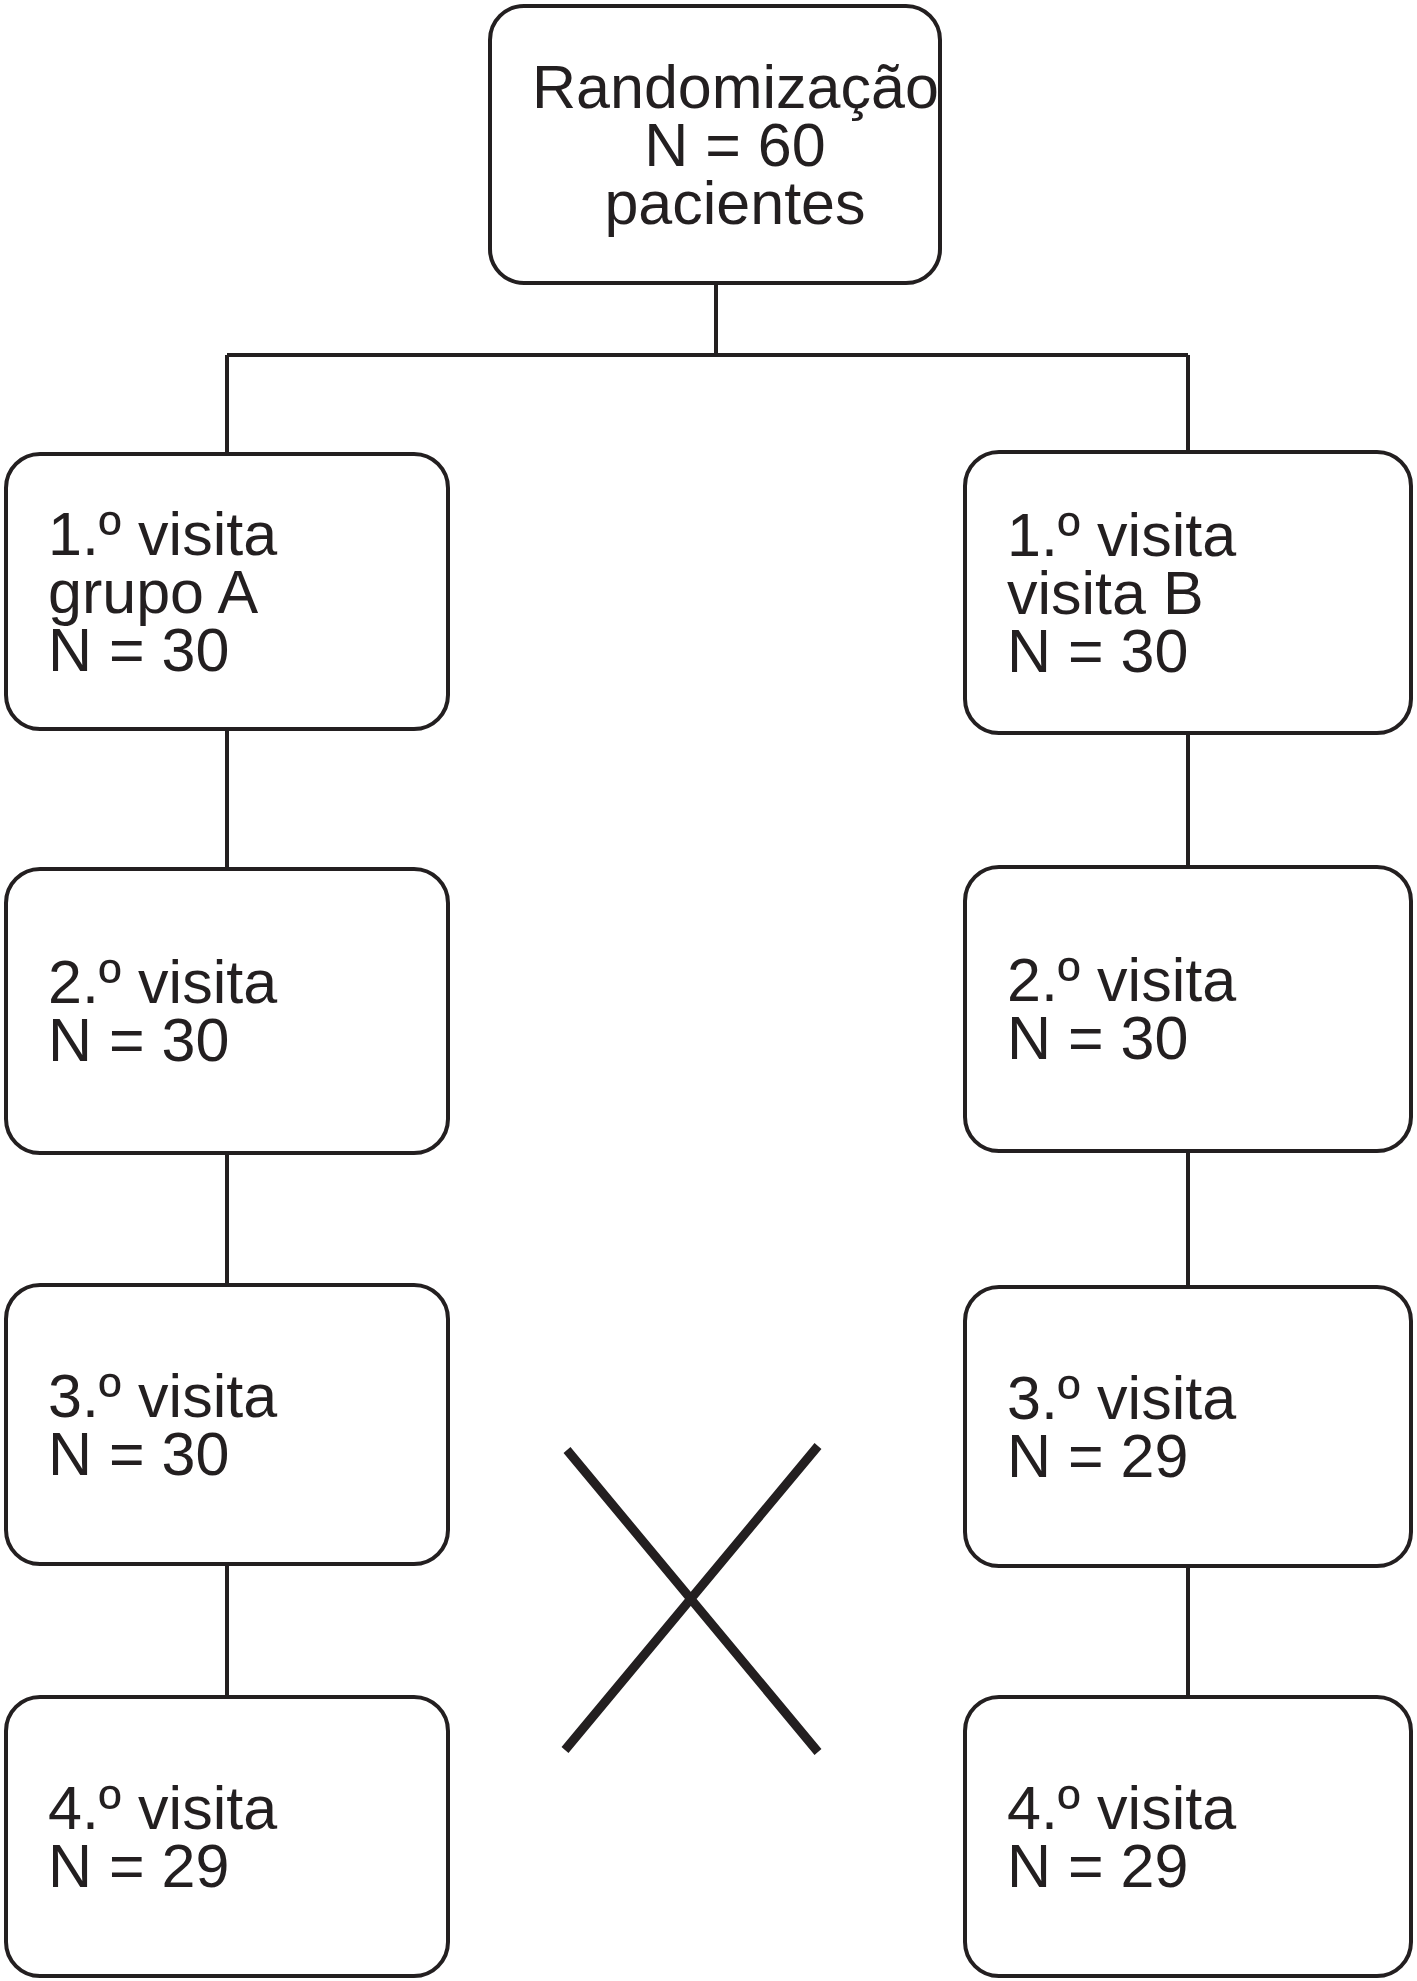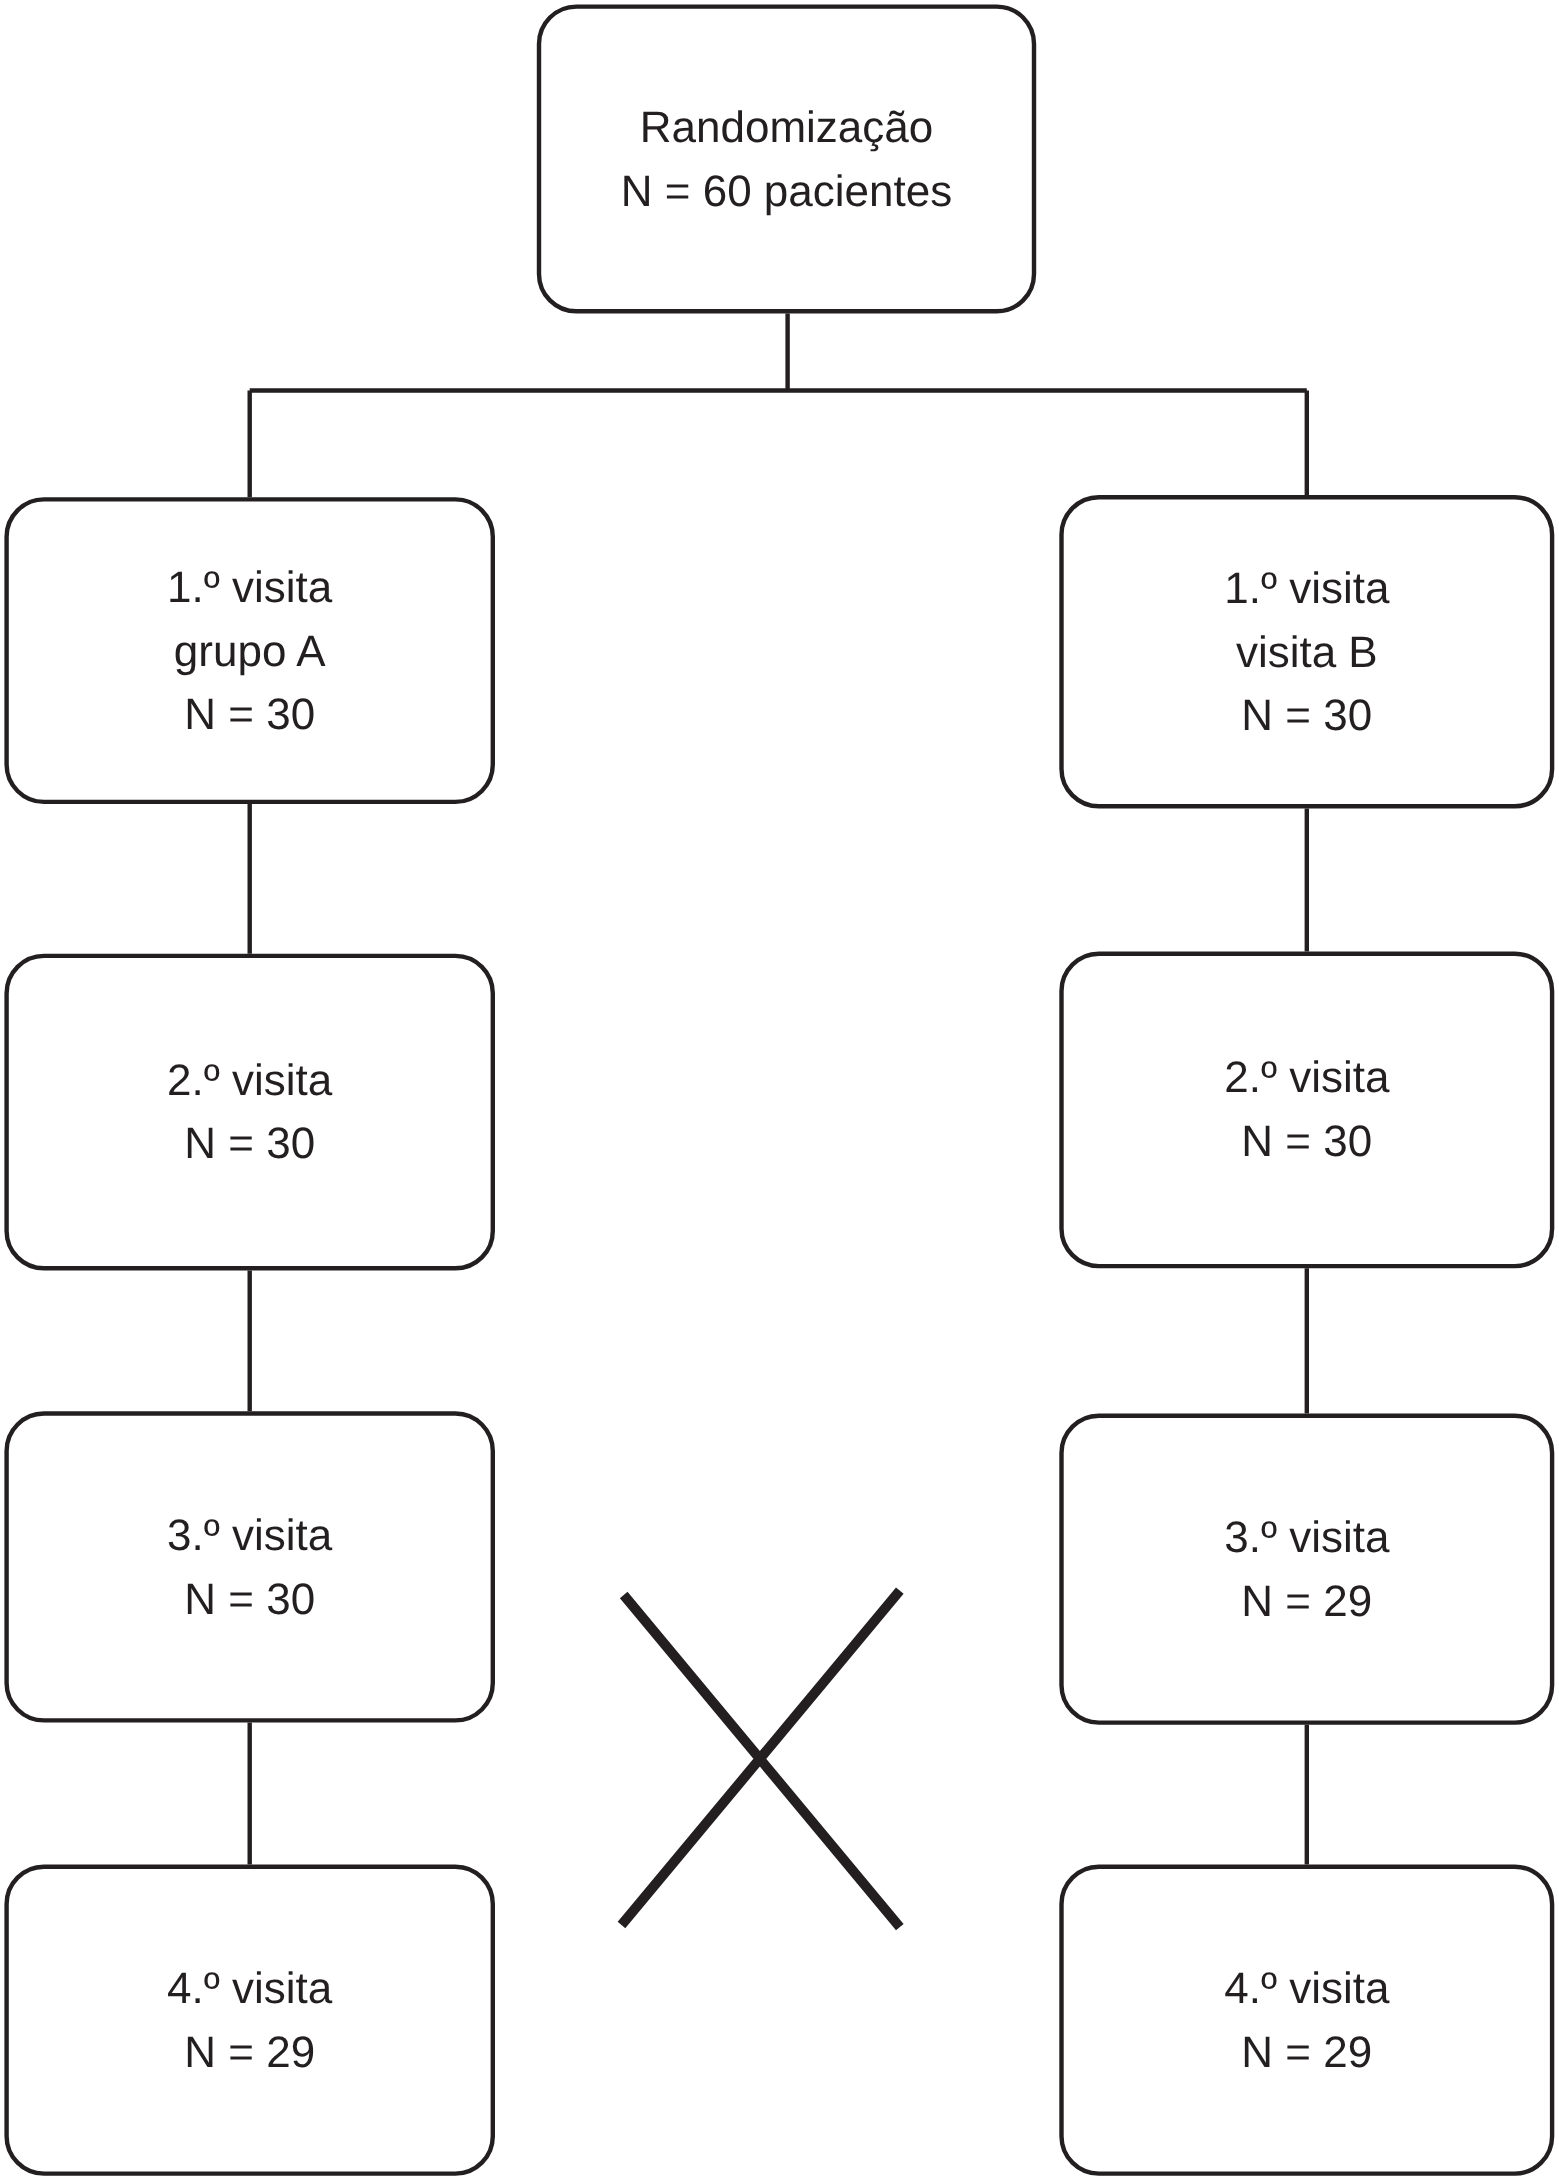--- a/index.html
+++ b/index.html
@@ -24,26 +24,27 @@
     height: 1981px;
   }
   .box {
     position: absolute;
     box-sizing: border-box;
     border: 4px solid #231f20;
     border-radius: 36px;
     background: #ffffff;
     display: flex;
     flex-direction: column;
-    align-items: center;
+    align-items: flex-start;
     justify-content: center;
     text-align: center;
-    font-size: 40px;
+    font-size: 61px;
     line-height: 58px;
     letter-spacing: 0;
+    padding-left: 40px;
   }
   
   .node-root { left: 488px; top: 4px;    width: 454px; height: 281px; }
   
   .node-a1   { left: 4px;   top: 452px;  width: 446px; height: 279px; }
   .node-a2   { left: 4px;   top: 867px;  width: 446px; height: 288px; }
   .node-a3   { left: 4px;   top: 1283px; width: 446px; height: 283px; }
   .node-a4   { left: 4px;   top: 1695px; width: 446px; height: 283px; }
   
   .node-b1   { left: 963px; top: 450px;  width: 450px; height: 285px; }

